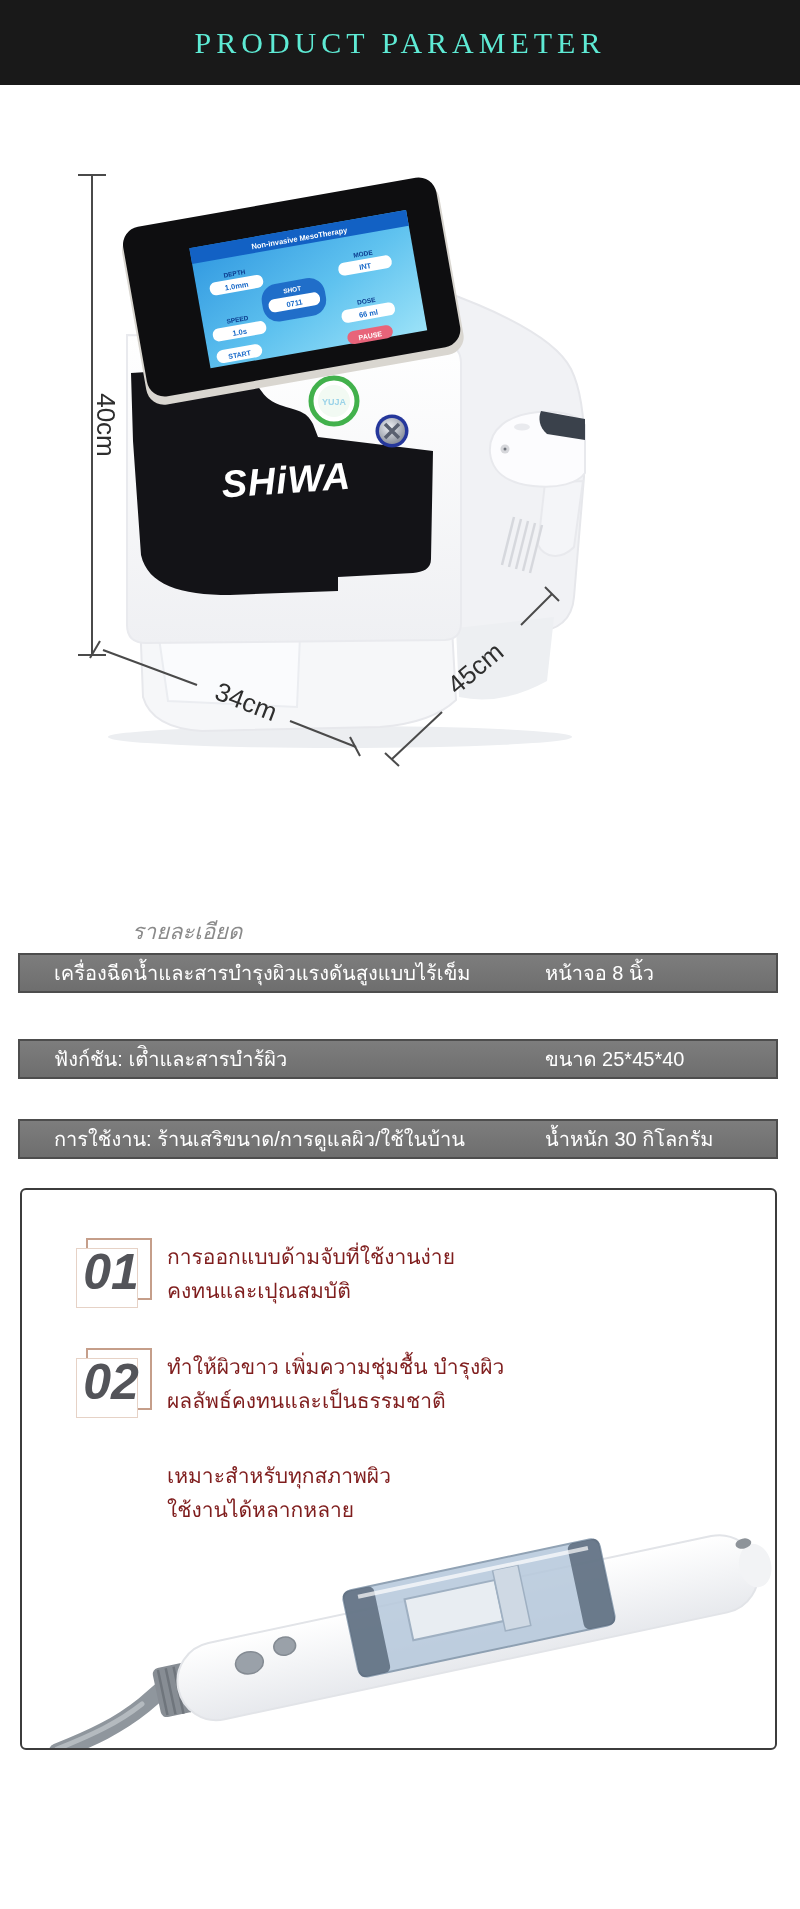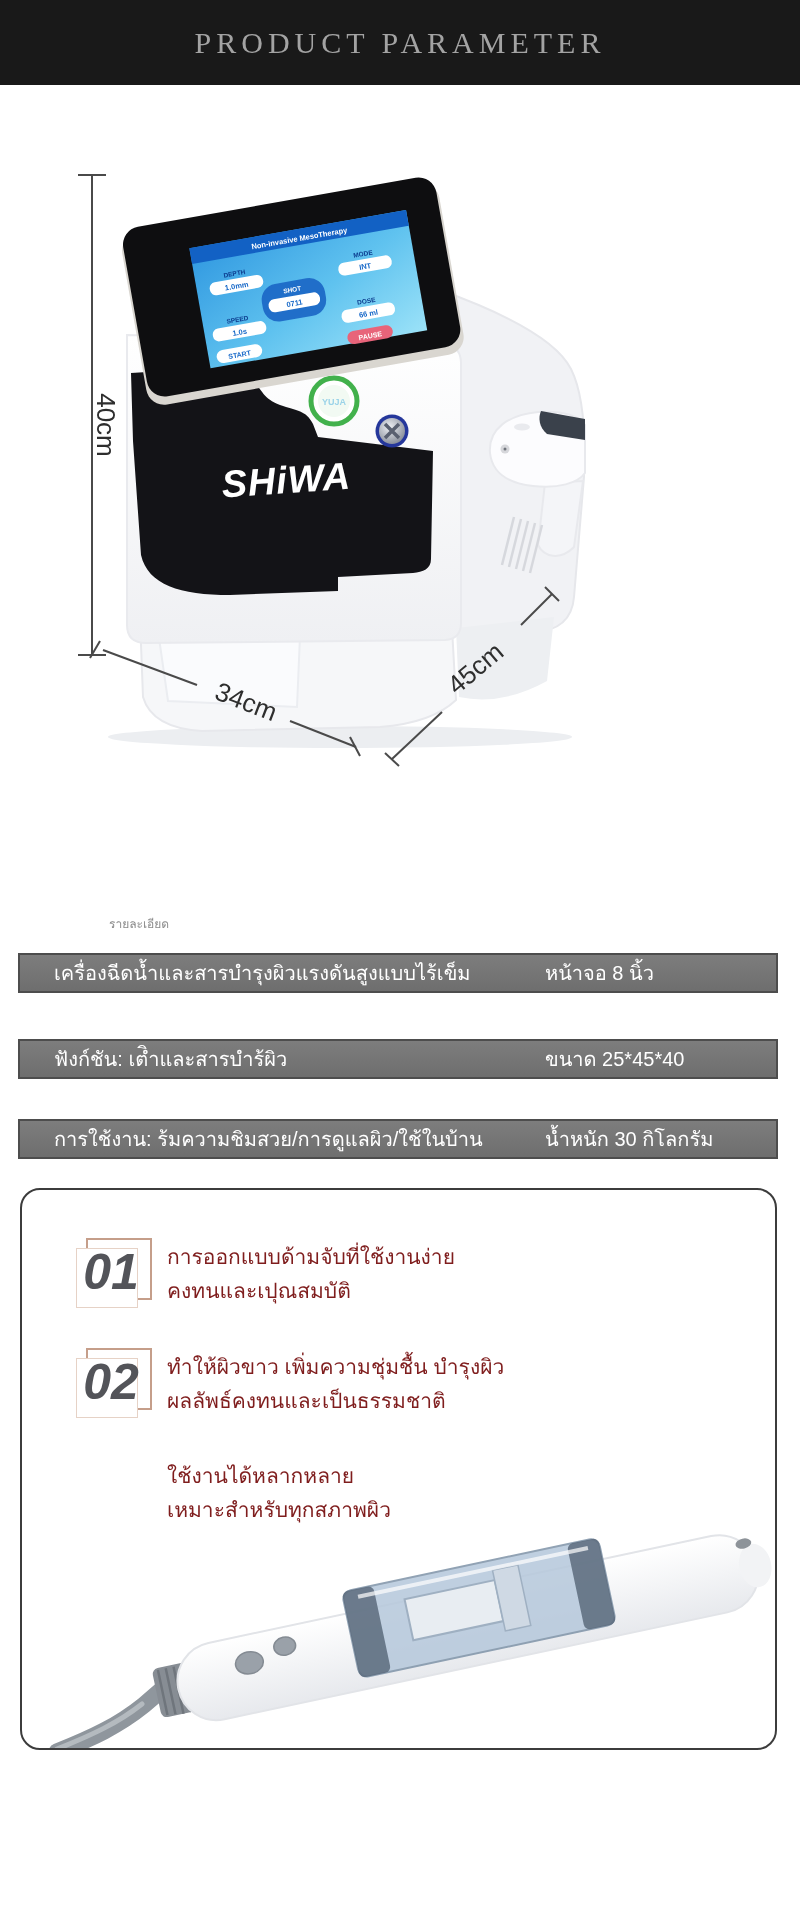--- a/index.html
+++ b/index.html
@@ -3,39 +3,39 @@
 <meta charset="utf-8">
 <style>
   html,body{margin:0;padding:0;background:#ffffff;}
   .page{position:relative;width:800px;height:1909px;background:#ffffff;overflow:hidden;
         font-family:"Liberation Sans","DejaVu Sans",sans-serif;}
 
   
   .hdr{position:absolute;top:0;left:0;width:800px;height:85px;background:#191919;
        display:flex;align-items:center;justify-content:center;}
   .hdr h1{margin:0;font-family:"Liberation Serif","DejaVu Serif",serif;font-weight:400;
-          font-size:30px;letter-spacing:5px;color:#a3a3a3;}
+          font-size:30px;letter-spacing:5px;color:#5eead4;}
 
   
   .fig{position:absolute;top:85px;left:0;width:800px;height:700px;}
   .fig svg{display:block;font-family:"Liberation Sans","DejaVu Sans",sans-serif;}
 
   
-  .details-label{position:absolute;left:109px;top:914px;font-size:12px;color:#8a8a8a;}
+  .details-label{position:absolute;left:132px;top:914px;font-size:22px;color:#8a8a8a;font-style:italic;}
 
   .bar{position:absolute;left:18px;width:760px;height:40px;box-sizing:border-box;
        background:linear-gradient(180deg,#7d7d7d,#6e6e6e);border:2px solid #4d4d4d;
        display:flex;align-items:center;color:#ffffff;font-size:20px;}
   .bar .left{padding-left:34px;white-space:nowrap;}
   .bar .right{position:absolute;left:525px;white-space:nowrap;}
   .bar1{top:953px;}.bar2{top:1039px;}.bar3{top:1119px;}
 
   
   .feat-box{position:absolute;left:20px;top:1188px;width:757px;height:562px;
-            border:2px solid #3c3c3c;border-radius:20px;box-sizing:border-box;
+            border:2px solid #3c3c3c;border-radius:6px;box-sizing:border-box;
             overflow:hidden;background:#ffffff;}
   .feat-item{position:absolute;left:52px;width:680px;height:96px;}
   .fi1{top:48px;}.fi2{top:158px;}.fi3{top:267px;}
   .badge{position:absolute;left:0;top:0;width:86px;height:84px;}
   .badge .f1{position:absolute;left:12px;top:0;width:62px;height:58px;border:2px solid #c59e8a;}
   .badge .f2{position:absolute;left:2px;top:10px;width:60px;height:58px;border:1px solid #e6d2c6;background:#fff;}
   .badge .num{position:absolute;left:4px;top:6px;width:66px;text-align:center;
               font-size:50px;font-weight:bold;font-style:italic;color:#535459;line-height:1.15;}
   .feat-text{position:absolute;left:93px;top:2px;font-size:21px;color:#7f1d1d;
              line-height:34px;white-space:nowrap;}
@@ -168,21 +168,21 @@
 
   <div class="bar bar1">
     <span class="left">เครื่องฉีดน้ำและสารบำรุงผิวแรงดันสูงแบบไร้เข็ม</span>
     <span class="right">หน้าจอ 8 นิ้ว</span>
   </div>
   <div class="bar bar2">
     <span class="left">ฟังก์ชัน: เติำและสารบำร้ผิว</span>
     <span class="right">ขนาด 25*45*40</span>
   </div>
   <div class="bar bar3">
-    <span class="left">การใช้งาน: ร้มความชิมสวย/การดูแลผิว/ใช้ในบ้าน</span>
+    <span class="left">การใช้งาน: ร้านเสริขนาด/การดูแลผิว/ใช้ในบ้าน</span>
     <span class="right">น้ำหนัก 30 กิโลกรัม</span>
   </div>
 
   <div class="feat-box">
 
     <div class="feat-item fi1">
       <div class="badge">
         <div class="f1"></div>
           <div class="f2"></div>
         <div class="num">01</div>
@@ -200,22 +200,22 @@
         <div class="num">02</div>
       </div>
       <div class="feat-text">
         <div>ทำให้ผิวขาว เพิ่มความชุ่มชื้น บำรุงผิว</div>
         <div>ผลลัพธ์คงทนและเป็นธรรมชาติ</div>
       </div>
     </div>
 
     <div class="feat-item fi3">
       <div class="feat-text">
+        <div>เหมาะสำหรับทุกสภาพผิว</div>
         <div>ใช้งานได้หลากหลาย</div>
-        <div>เหมาะสำหรับทุกสภาพผิว</div>
       </div>
     </div>
 
     <svg class="hand-svg" width="757" height="230" viewBox="0 0 757 230">
       <defs>
         <linearGradient id="penG" x1="0" y1="0" x2="0" y2="1">
           <stop offset="0" stop-color="#ffffff"></stop>
             <stop offset="1" stop-color="#e7e9ed"></stop>
         </linearGradient>
       </defs>

